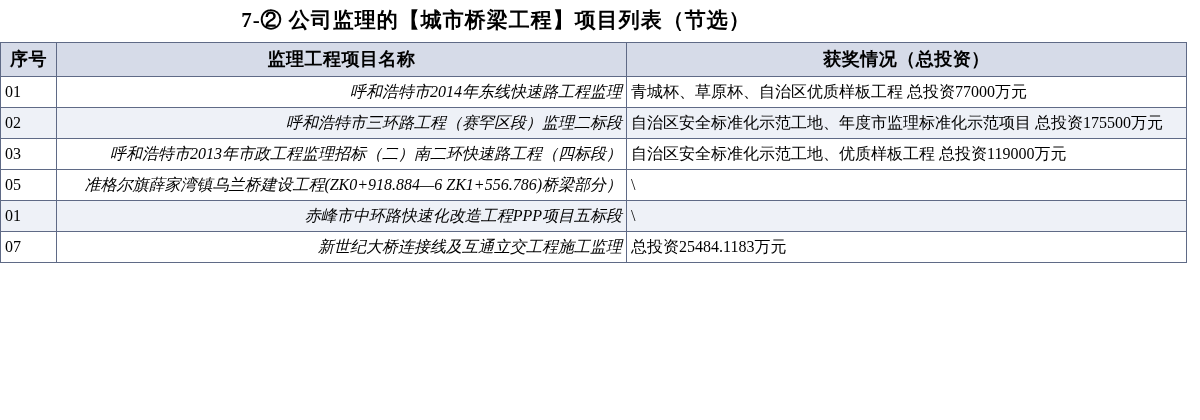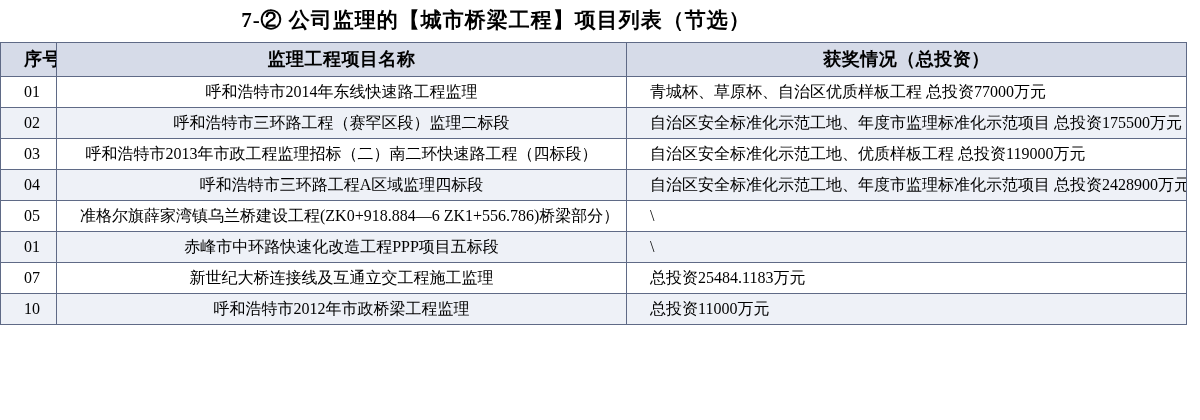--- a/index.html
+++ b/index.html
@@ -32,21 +32,21 @@
   }
   table.project-table {
     border-collapse: collapse;
     width: 1186px;
     margin: 0 auto;
     table-layout: fixed;
   }
   table.project-table th,
   table.project-table td {
     border: 1px solid #5f6a86;
-    padding: 0 23px;
+    padding: 0 4px;
     font-size: 16px;
     line-height: 1.15;
     height: 31px;
     box-sizing: border-box;
     vertical-align: middle;
     overflow: hidden;
     white-space: nowrap;
   }
   table.project-table thead th {
     background: #d6dbe8;
@@ -57,22 +57,23 @@
     letter-spacing: 0.5px;
   }
   col.c-idx { width: 56px; }
   col.c-name { width: 570px; }
   col.c-award { width: 560px; }
 
   td.idx {
     font-size: 15px;
   }
   td.name {
-    text-align: center;
+    text-align: right;
     padding-left: 14px;
+    font-style: italic;
   }
   td.award {
     text-align: left;
     padding-left: 10px;
   }
   tr.shade td {
     background: #eef1f7;
   }
   tr.plain td {
     background: #ffffff;
@@ -113,41 +114,31 @@
       <tr class="shade">
         <td class="idx">02</td>
         <td class="name">呼和浩特市三环路工程（赛罕区段）监理二标段</td>
         <td class="award tight">自治区安全标准化示范工地、年度市监理标准化示范项目  总投资175500万元</td>
       </tr>
       <tr class="plain">
         <td class="idx">03</td>
         <td class="name tight">呼和浩特市2013年市政工程监理招标（二）南二环快速路工程（四标段）</td>
         <td class="award tight">自治区安全标准化示范工地、优质样板工程  总投资119000万元</td>
       </tr>
-      <tr class="shade">
-        <td class="idx">04</td>
-        <td class="name">呼和浩特市三环路工程A区域监理四标段</td>
-        <td class="award tight">自治区安全标准化示范工地、年度市监理标准化示范项目  总投资2428900万元</td>
-      </tr>
       <tr class="plain">
         <td class="idx">05</td>
         <td class="name small">准格尔旗薛家湾镇乌兰桥建设工程(ZK0+918.884—6  ZK1+556.786)桥梁部分）</td>
         <td class="award">\</td>
       </tr>
       <tr class="shade">
         <td class="idx">01</td>
         <td class="name">赤峰市中环路快速化改造工程PPP项目五标段</td>
         <td class="award">\</td>
       </tr>
       <tr class="plain">
         <td class="idx">07</td>
         <td class="name">新世纪大桥连接线及互通立交工程施工监理</td>
         <td class="award">总投资25484.1183万元</td>
       </tr>
-      <tr class="shade">
-        <td class="idx">10</td>
-        <td class="name">呼和浩特市2012年市政桥梁工程监理</td>
-        <td class="award">总投资11000万元</td>
-      </tr>
     </tbody>
   </table>
 
 </div>
 
 </body></html>

